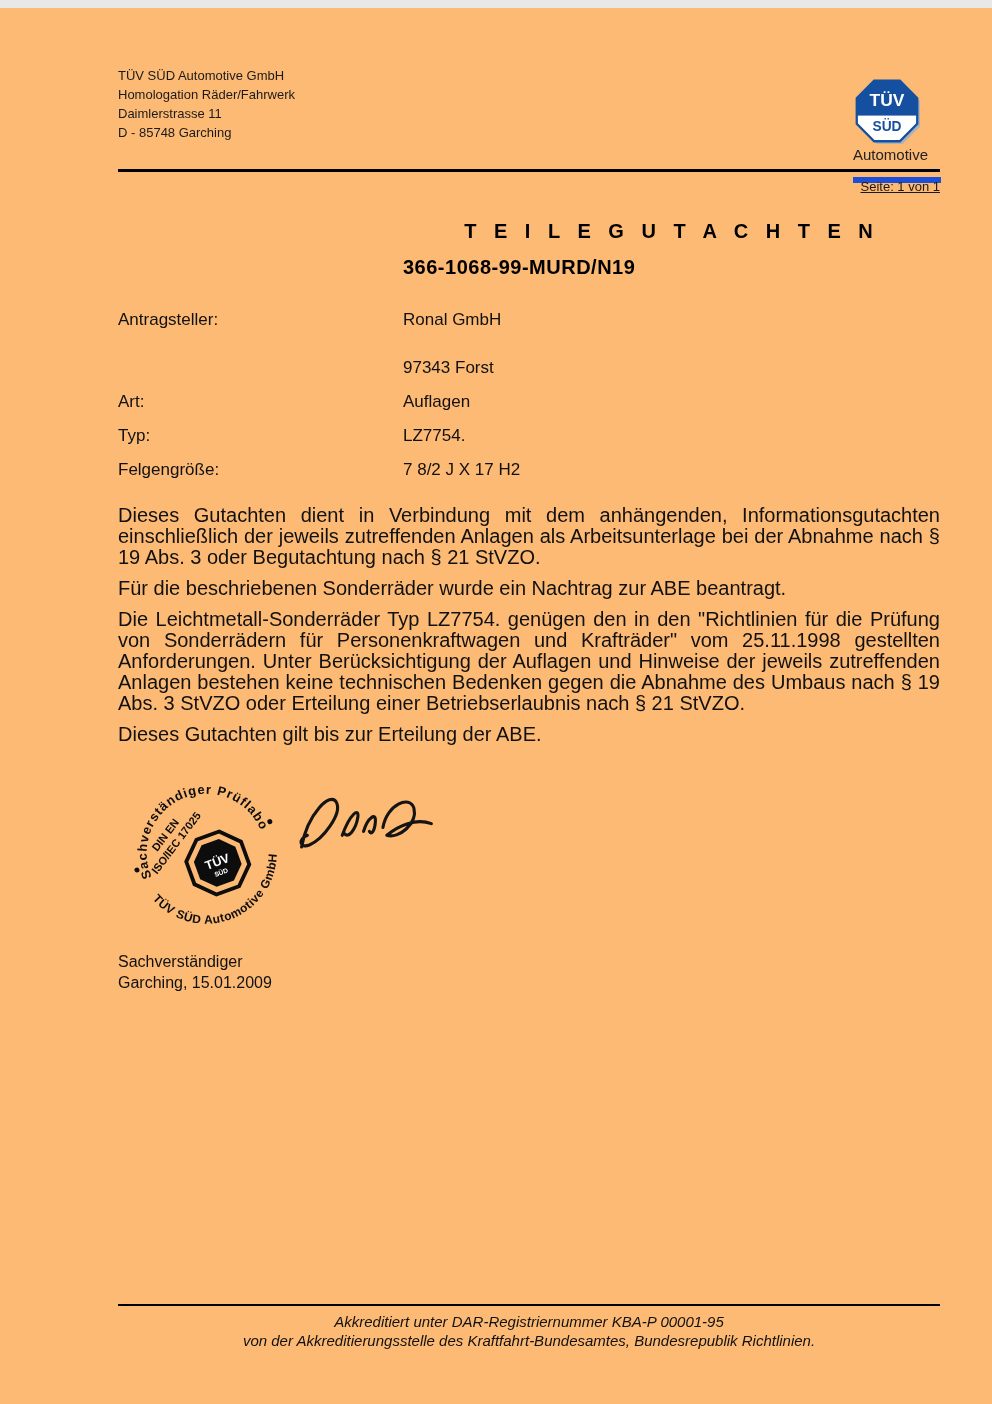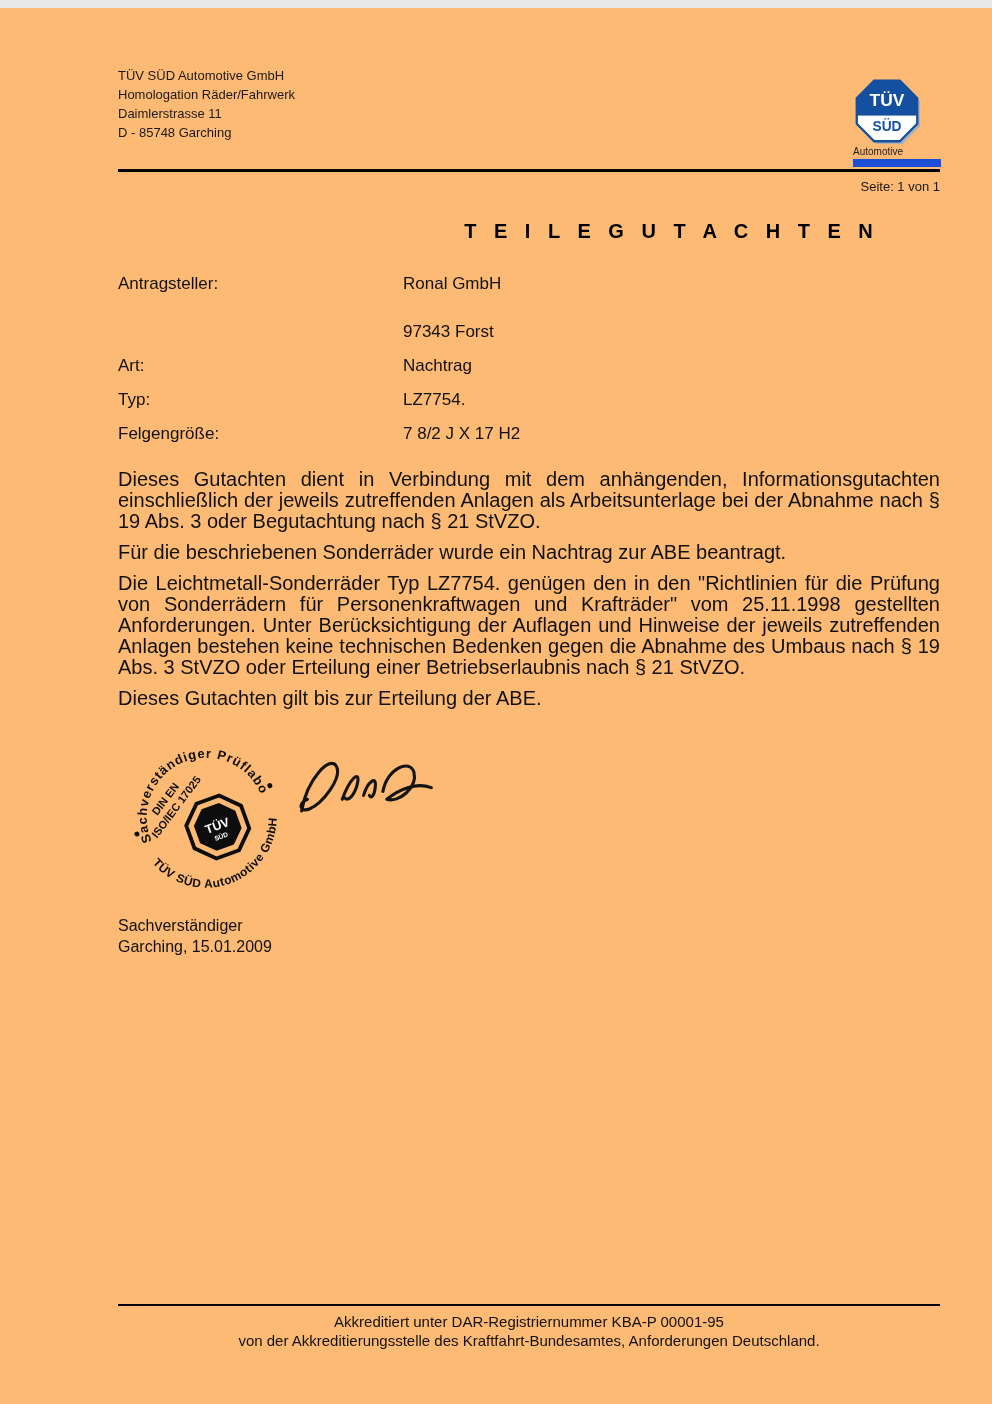--- a/index.html
+++ b/index.html
@@ -28,43 +28,44 @@
   .logo-wrap {
     position: absolute;
     left: 853px;
     top: 70px;
     width: 88px;
   }
   .logo-octagon { display: block; margin-left: 1px; }
   .logo-caption {
     display: block;
     margin-top: 2px;
-    padding-bottom: 2px;
-    font-size: 10px;
+    padding-bottom: 14px;
+    font-size: 15px;
     color: #222;
-    border-bottom: 8px solid #1d4ed8;
+    border-bottom: 6px solid #1d4ed8;
   }
 
   
   .rule-top {
     position: absolute;
     left: 118px;
     top: 161px;
     width: 822px;
     height: 3px;
     background: #000;
   }
   .page-info {
     position: absolute;
     left: 118px;
     top: 171px;
     width: 822px;
     text-align: right;
     font-size: 13px;
     color: #1a1a1a;
+    text-decoration: underline;
   }
 
   
   .content {
     position: absolute;
     left: 118px;
     top: 208px;
     width: 822px;
   }
   .title-block { margin: 4px 0 0 285px; }
@@ -118,20 +119,21 @@
     line-height: 21px;
     color: #111;
   }
 
   
   .footer {
     position: absolute;
     left: 118px;
     top: 1296px;
     width: 822px;
+    font-style: italic;
   }
   .rule-bottom { width: 822px; height: 2px; background: #000; }
   .footer-text {
     margin-top: 6px;
     text-align: center;
     font-size: 15px;
     line-height: 19px;
     color: #111;
   }
 </style>
@@ -164,34 +166,35 @@
     <span class="logo-caption">Automotive</span>
   </div>
 
   <div class="rule-top"></div>
   <div class="page-info">Seite: 1 von 1</div>
 
   <div class="content">
 
     <div class="title-block">
       <div class="doc-heading">T E I L E G U T A C H T E N</div>
+      <div class="doc-number">366-1068-99-MURD/N19</div>
     </div>
 
     <div class="fields">
       <div class="field-row">
         <div class="field-label">Antragsteller:</div>
         <div class="field-value">Ronal GmbH</div>
       </div>
       <div class="field-row">
         <div class="field-label"></div>
         <div class="field-value">97343 Forst</div>
       </div>
       <div class="field-row">
         <div class="field-label">Art:</div>
-        <div class="field-value">Nachtrag</div>
+        <div class="field-value">Auflagen</div>
       </div>
       <div class="field-row">
         <div class="field-label">Typ:</div>
         <div class="field-value">LZ7754.</div>
       </div>
       <div class="field-row">
         <div class="field-label">Felgengröße:</div>
         <div class="field-value">7 8/2 J X 17 H2</div>
       </div>
     </div>
@@ -245,17 +248,17 @@
       <div>Sachverständiger</div>
       <div>Garching, 15.01.2009</div>
     </div>
 
   </div>
 
   <div class="footer">
     <div class="rule-bottom"></div>
     <div class="footer-text">
       <div>Akkreditiert unter DAR-Registriernummer KBA-P 00001-95</div>
-      <div>von der Akkreditierungsstelle des Kraftfahrt-Bundesamtes, Anforderungen Deutschland.</div>
+      <div>von der Akkreditierungsstelle des Kraftfahrt-Bundesamtes, Bundesrepublik Richtlinien.</div>
     </div>
   </div>
 
 </div>
 
 </body></html>

